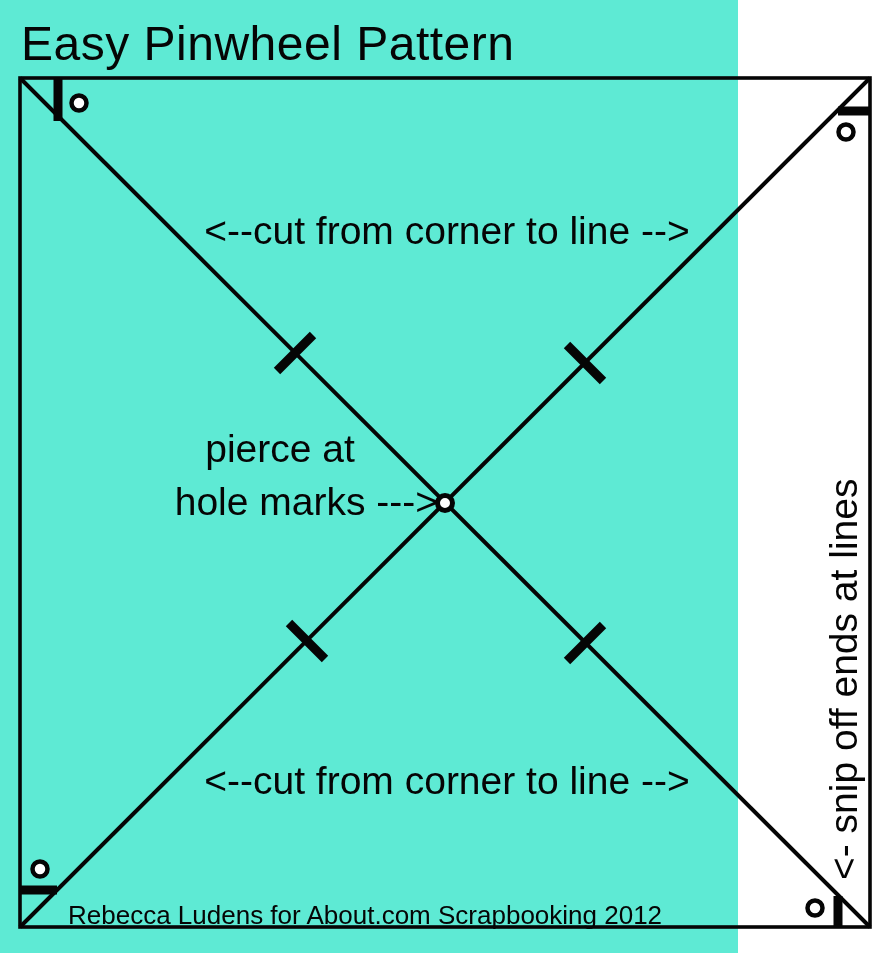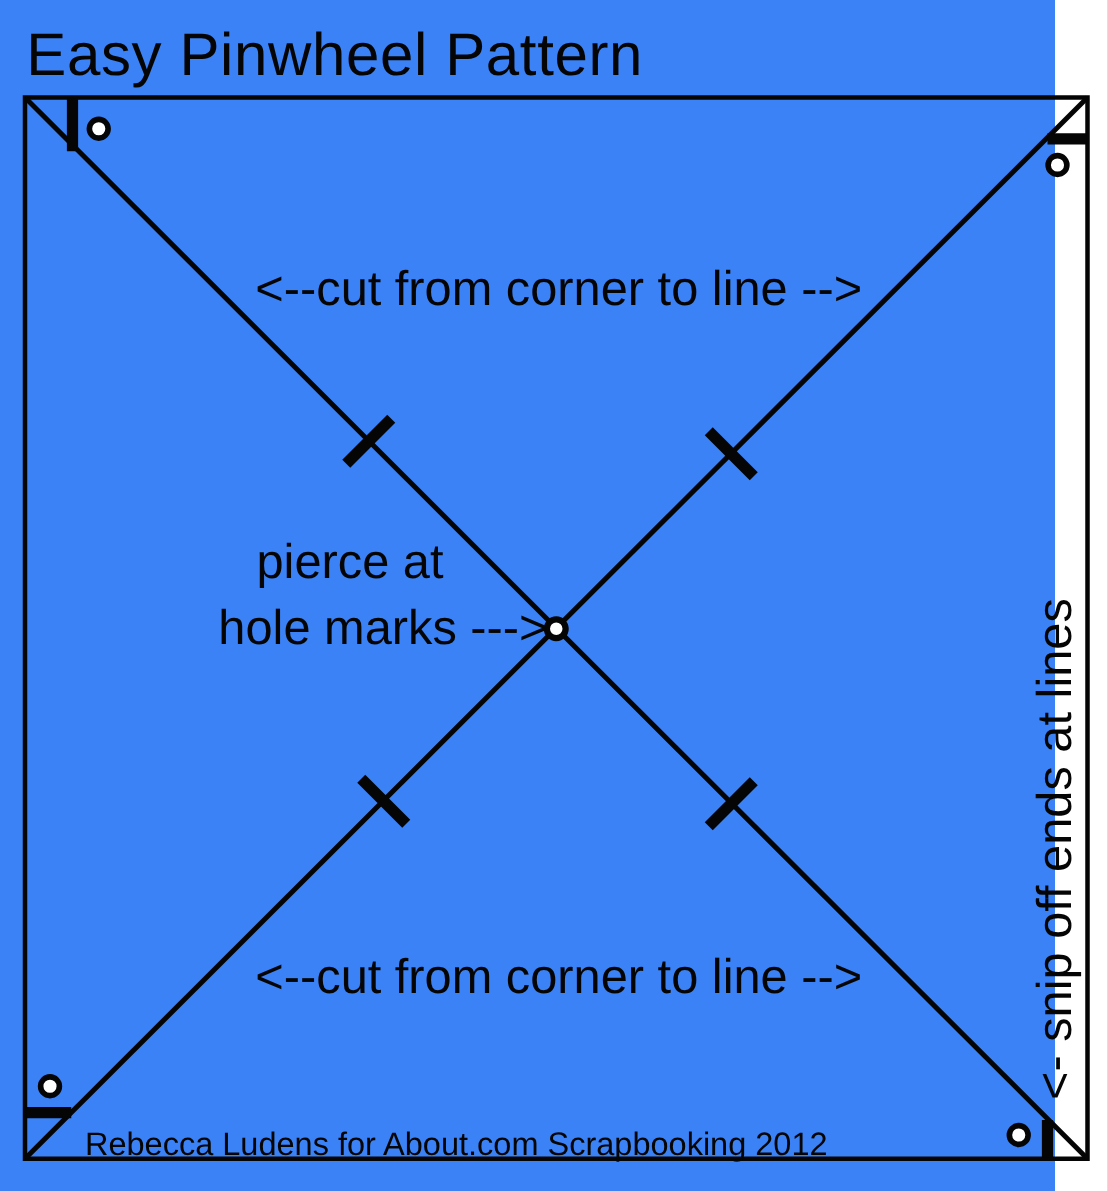--- a/index.html
+++ b/index.html
@@ -6,23 +6,23 @@
     margin: 0;
     padding: 0;
     background: #ffffff;
     width: 886px;
     height: 953px;
     overflow: hidden;
     font-family: "Liberation Sans", sans-serif;
   }
   .canvas {
     position: relative;
-    width: 844px;
+    width: 738px;
     height: 953px;
-    background: #3b82f6;
+    background: #5eead4;
     text-align: right;
   }
   svg { display: block; }
   text {
     font-family: "Liberation Sans", sans-serif;
     fill: #050505;
   }
   .title-text {
     font-size: 48px;
     letter-spacing: 0.5px;

